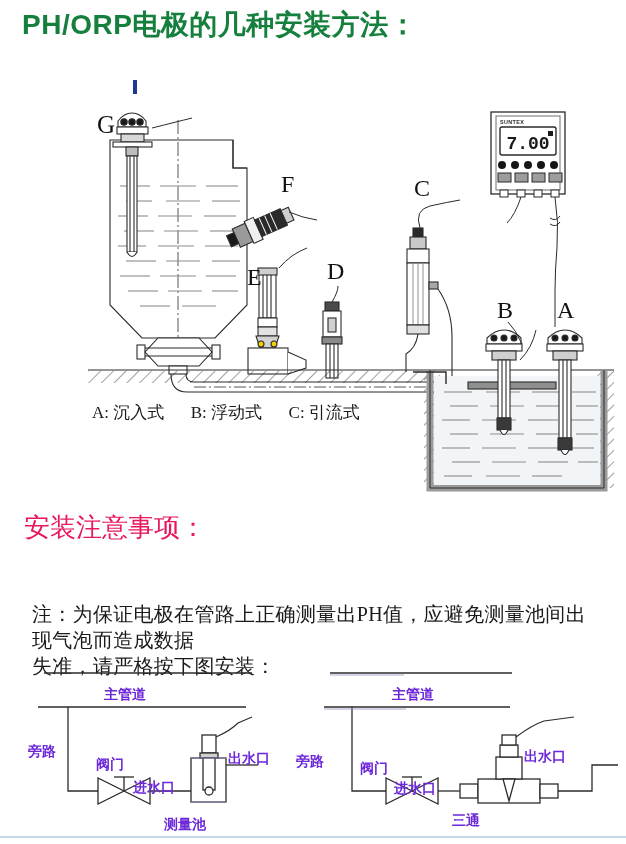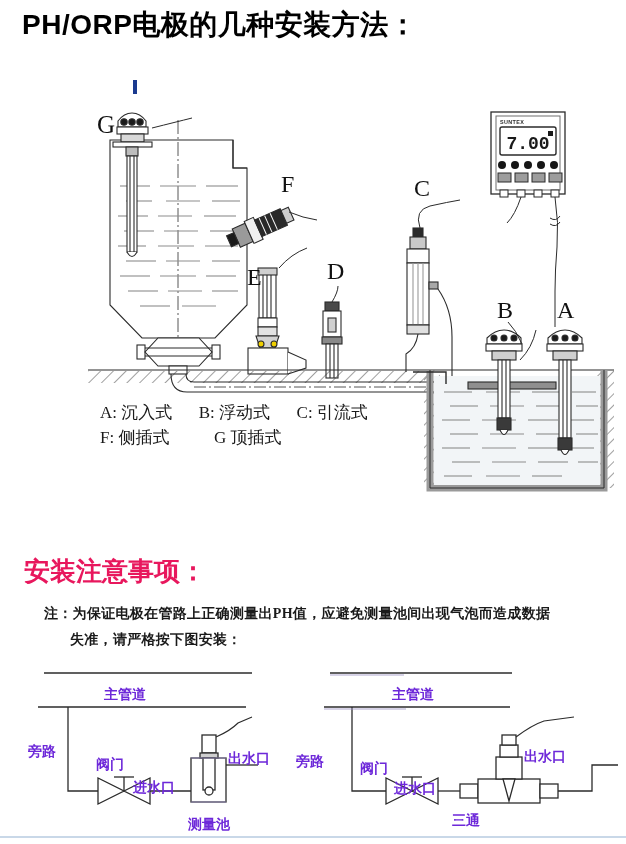--- a/index.html
+++ b/index.html
@@ -3,48 +3,48 @@
 <meta charset="utf-8">
 <style>
   html,body{margin:0;padding:0;background:#ffffff;}
   body{width:626px;height:844px;position:relative;overflow:hidden;
        font-family:"Liberation Serif",serif;color:#1a1a1a;}
 
   
   .h-title{position:absolute;left:22px;top:6px;font-size:28px;font-weight:bold;
            letter-spacing:.5px;white-space:nowrap;
            font-family:"Liberation Sans",sans-serif;}
-  .h-sub{position:absolute;left:24px;top:510px;font-size:26px;font-weight:bold;
-         white-space:nowrap;font-family:"Liberation Sans",sans-serif;margin-top:44px;}
+  .h-sub{position:absolute;left:24px;top:510px;font-size:26px;font-weight:normal;
+         white-space:nowrap;font-family:"Liberation Sans",sans-serif;}
 
   
   .legend{position:absolute;left:92px;top:400px;font-size:17px;line-height:25px;
           white-space:nowrap;font-family:"Liberation Serif",serif;}
-  .legend .row{display:block;margin-left:8px;}
+  .legend .row{display:block;}
   .legend .gap{display:inline-block;width:18px;}
 
   
-  .note{position:absolute;left:44px;top:601px;width:560px;font-size:14px;
-        font-weight:bold;line-height:26px;letter-spacing:.3px;
+  .note{position:absolute;left:32px;top:601px;width:560px;font-size:20px;
+        font-weight:normal;line-height:26px;letter-spacing:.3px;
         font-family:"Liberation Serif",serif;}
-  .note .l2{display:block;margin-left:26px;}
+  .note .l2{display:block;}
 
   
   .cn{position:absolute;font-size:14px;font-weight:bold;white-space:nowrap;
       font-family:"Liberation Serif",serif;color:#6d28d9;}
 
   svg{position:absolute;left:0;top:0;overflow:visible;}
 
   .bottomrule{position:absolute;left:0;top:836px;width:626px;height:2px;
               background:#c9d8e8;}
 </style>
 </head>
 <body>
 
-<div class="h-title" style="color:#000000">PH/ORP电极的几种安装方法：</div>
+<div class="h-title" style="color:#15803d">PH/ORP电极的几种安装方法：</div>
 
 <svg width="626" height="500">
   <defs>
     <pattern id="hatchGround" width="9" height="9" patternTransform="rotate(45)" patternUnits="userSpaceOnUse">
       <line x1="0" y1="0" x2="0" y2="9" stroke="#2b2b2b" stroke-width="1"></line>
     </pattern>
     <pattern id="hatchWall" width="8" height="8" patternTransform="rotate(45)" patternUnits="userSpaceOnUse">
       <line x1="0" y1="0" x2="0" y2="8" stroke="#2b2b2b" stroke-width="1"></line>
     </pattern>
   </defs>
@@ -301,25 +301,20 @@
 </svg>
 
 <div class="legend">
   <span class="row">
     <span>A: 沉入式</span>
     <span class="gap"></span>
     <span>B: 浮动式</span>
     <span class="gap"></span>
     <span>C: 引流式</span>
   </span>
-  <span class="row">
-    <span>F: 侧插式</span>
-    <span class="gap"></span><span class="gap"></span>
-    <span>G 顶插式</span>
-  </span>
 </div>
 
 <div class="h-sub" style="color:#e8175d">安装注意事项：</div>
 
 <div class="note">
   <span>注：为保证电极在管路上正确测量出PH值，应避免测量池间出现气泡而造成数据</span>
   <span class="l2">失准，请严格按下图安装：</span>
 </div>
 
 <svg width="626" height="180" style="top:665px">
@@ -384,21 +379,21 @@
     <line x1="330" y1="10" x2="404" y2="10"></line>
     <line x1="324" y1="44" x2="406" y2="44"></line>
   </g>
 </svg>
 
 <div class="cn" style="left:104px;top:686px">主管道</div>
 <div class="cn" style="left:28px;top:743px">旁路</div>
 <div class="cn" style="left:96px;top:756px">阀门</div>
 <div class="cn" style="left:133px;top:779px">进水口</div>
 <div class="cn" style="left:228px;top:750px">出水口</div>
-<div class="cn" style="left:188px;top:816px">测量池</div>
+<div class="cn" style="left:164px;top:816px">测量池</div>
 
 <div class="cn" style="left:392px;top:686px">主管道</div>
 <div class="cn" style="left:296px;top:753px">旁路</div>
 <div class="cn" style="left:360px;top:760px">阀门</div>
 <div class="cn" style="left:394px;top:780px">进水口</div>
 <div class="cn" style="left:524px;top:748px">出水口</div>
 <div class="cn" style="left:452px;top:812px">三通</div>
 
 <div class="bottomrule"></div>
 

